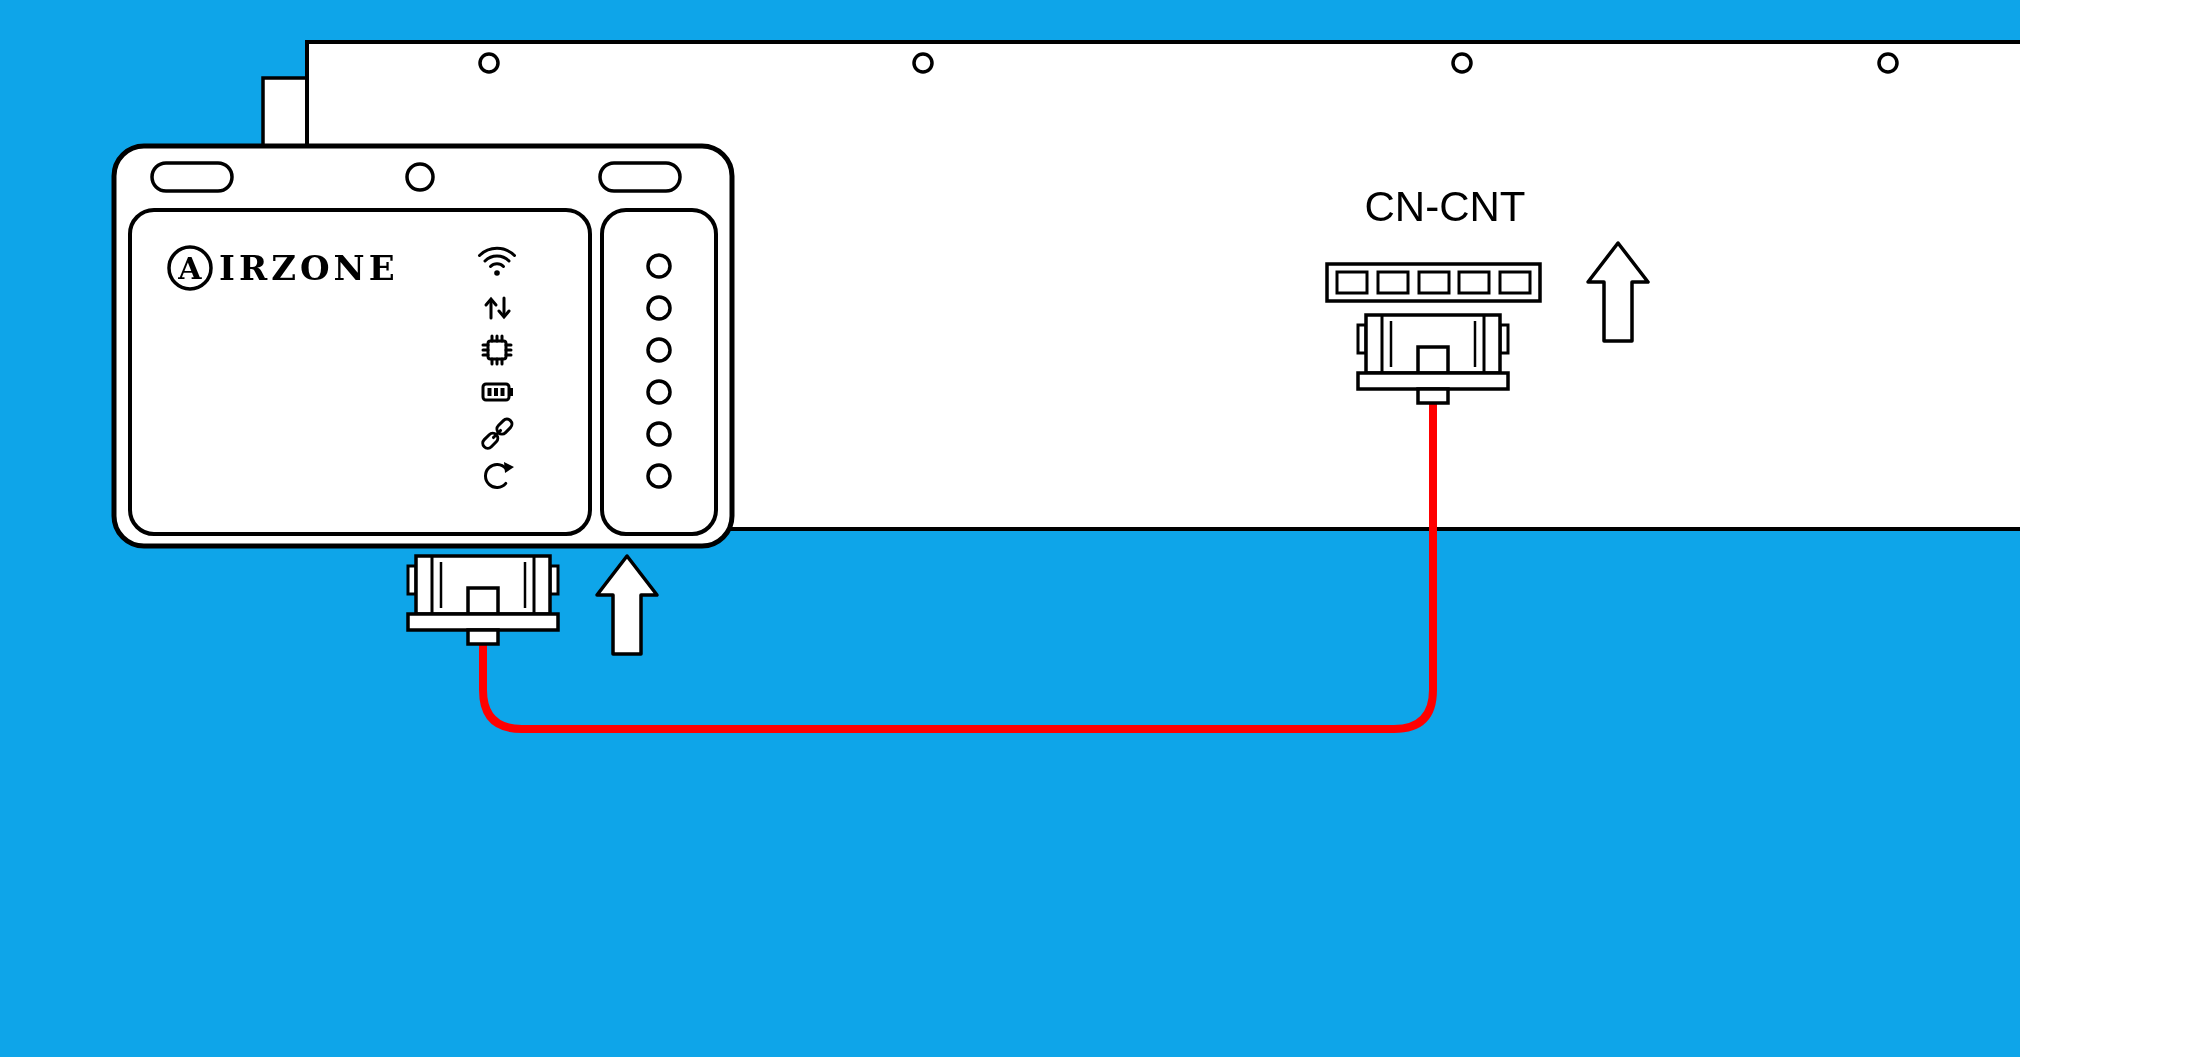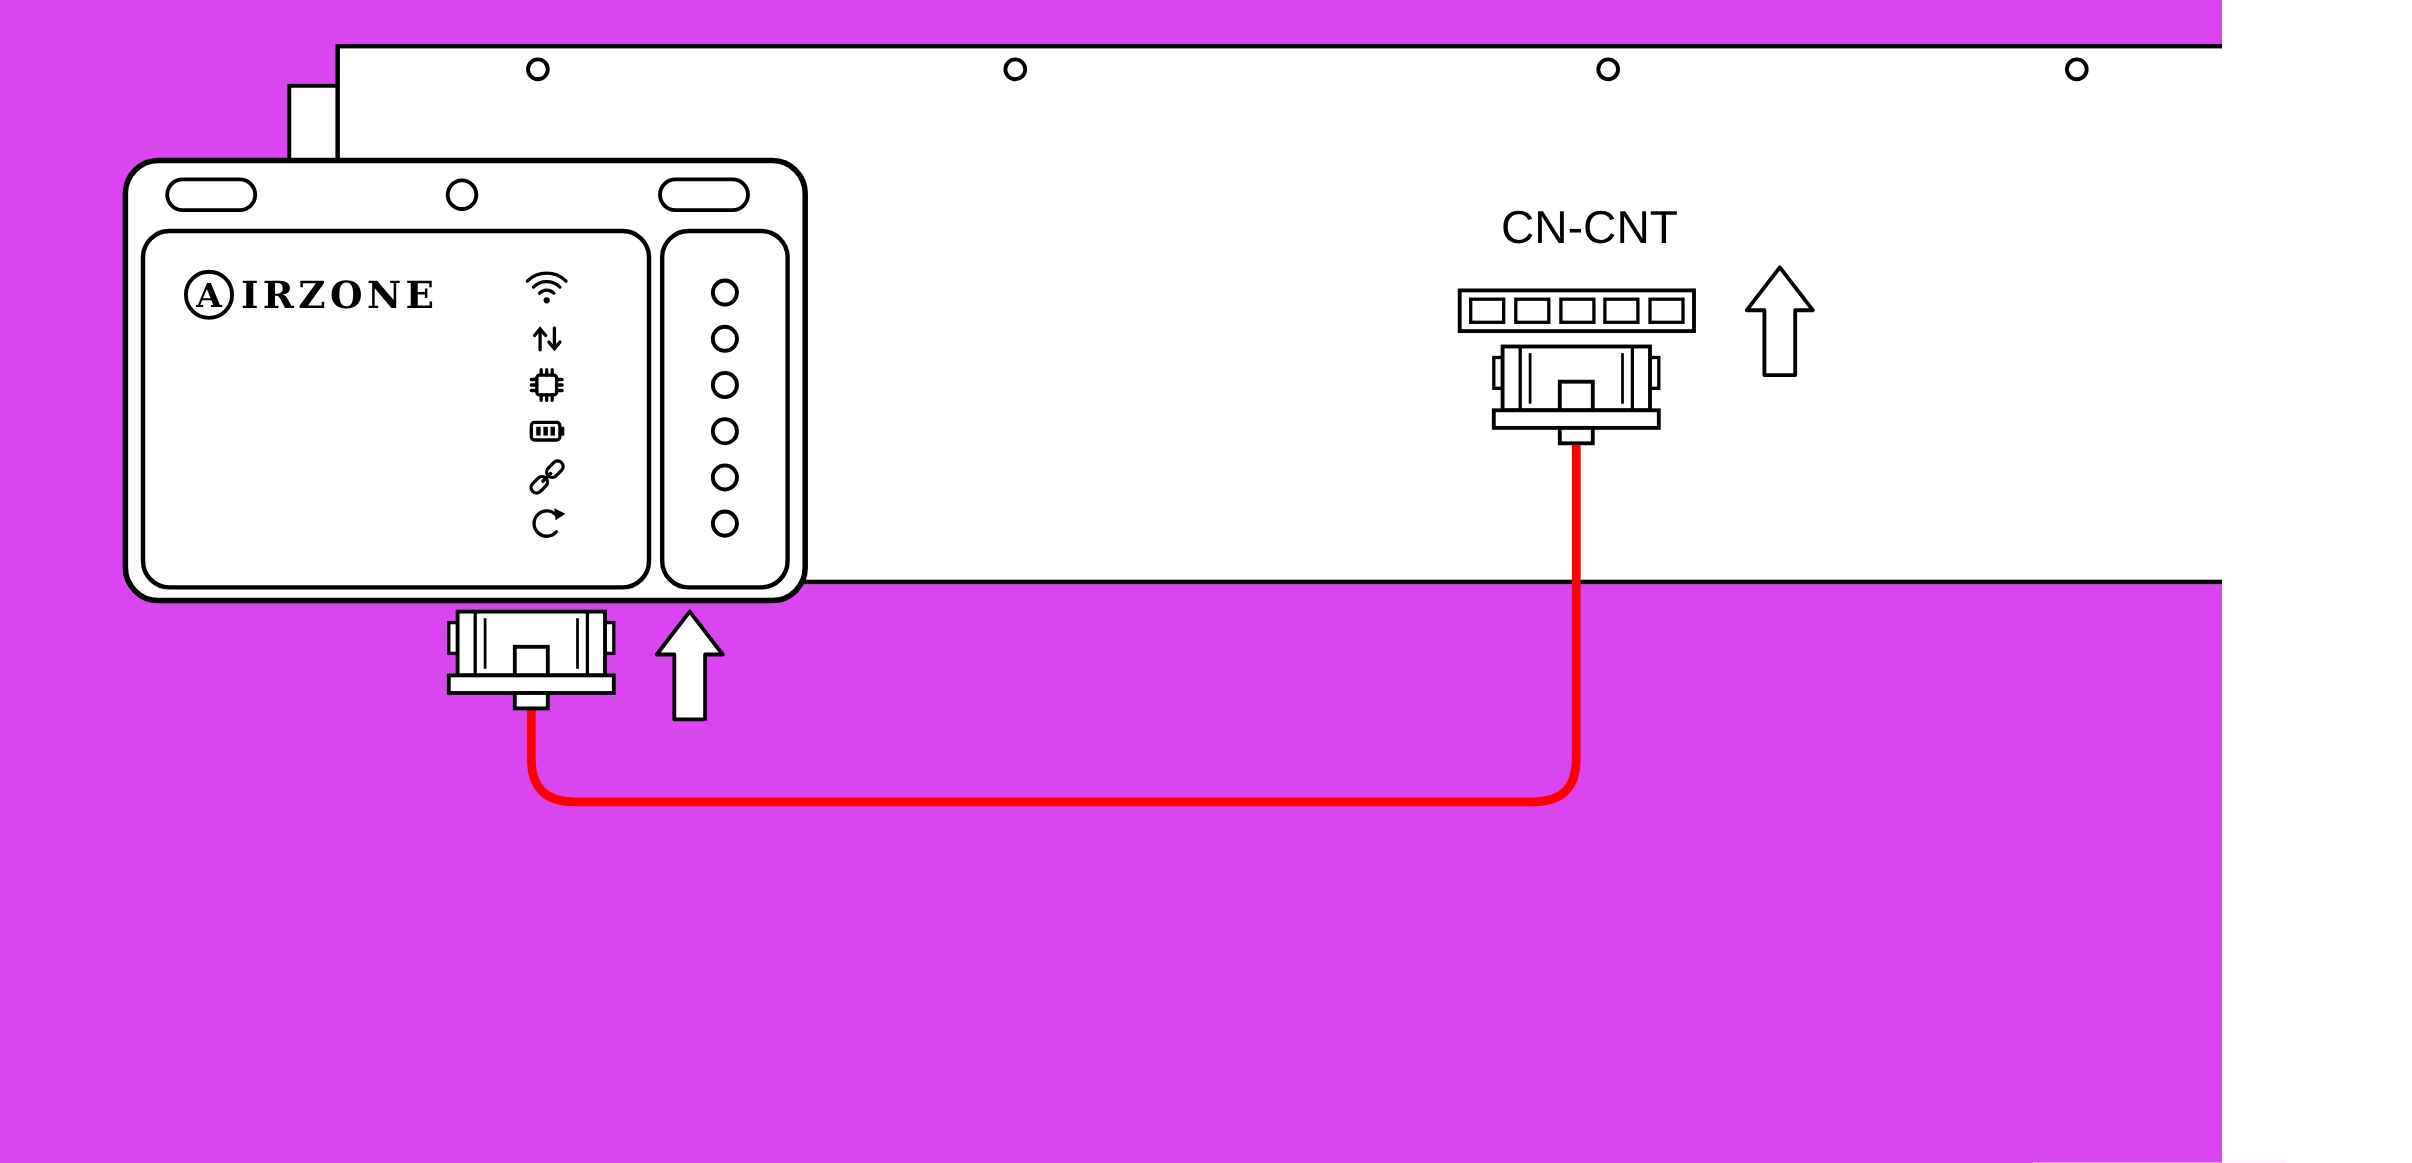--- a/index.html
+++ b/index.html
@@ -5,21 +5,21 @@
   html, body {
     margin: 0;
     padding: 0;
     background: #ffffff;
     font-family: "Liberation Sans", sans-serif;
   }
   .stage {
     position: relative;
     width: 2020px;
     height: 1057px;
-    background: #d946ef;
+    background: #0ea5e9;
     overflow: hidden;
   }
   svg { display: block; }
   .label-text {
     font-family: "Liberation Sans", sans-serif;
     font-size: 42px;
     fill: #000000;
   }
   .logo-rest {
     font-family: "DejaVu Serif", serif;

